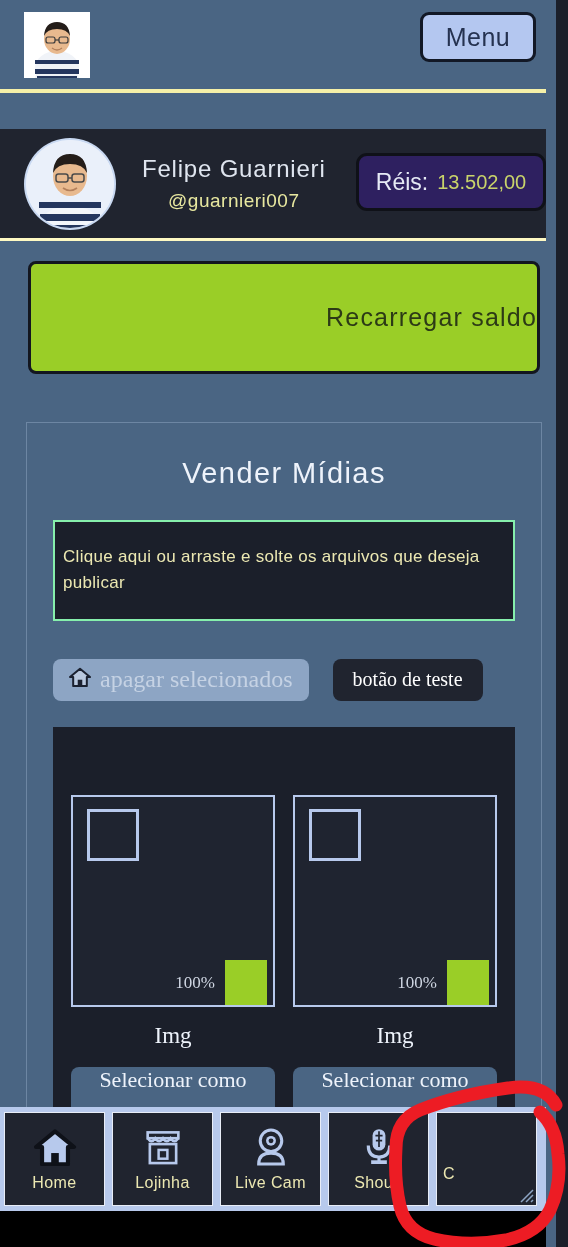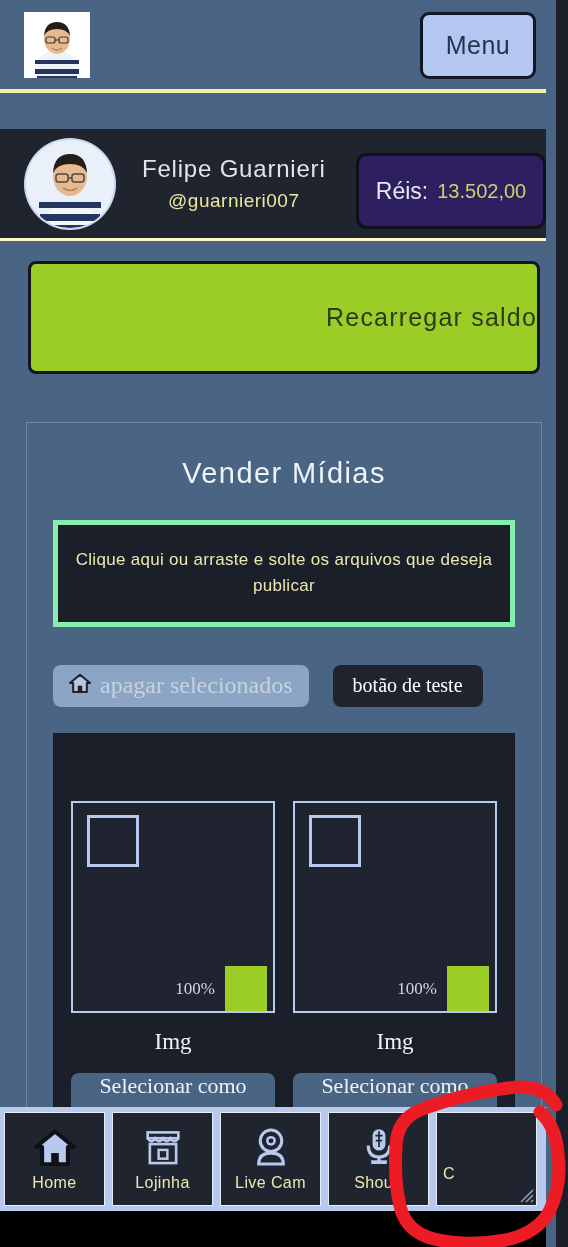--- a/index.html
+++ b/index.html
@@ -42,21 +42,21 @@
   .top-avatar {
     width: 66px; height: 66px;
     background: #ffffff;
     position: relative;
     overflow: hidden;
     flex: 0 0 auto;
   }
   .menu-btn {
     position: absolute;
     right: 32px; top: 12px;
-    width: 116px; height: 67px;
+    width: 116px; height: 50px;
     background: #b4c7f0;
     border: 3px solid #121826;
     border-radius: 9px;
     color: #253250;
     font-size: 25px;
     display: flex; align-items: center; justify-content: center;
     letter-spacing: .5px;
   }
 
   
@@ -82,21 +82,21 @@
   .disp-name {
     color: #dfe5ef; font-size: 24px;
     letter-spacing: .8px; white-space: nowrap;
   }
   .handle {
     color: #e8e8a0; font-size: 19px;
     margin-top: 7px; letter-spacing: .5px;
   }
   .reis-badge {
     position: absolute; right: 22px; top: 24px;
-    min-width: 190px; height: 76px;
+    min-width: 190px; height: 58px;
     background: #2e2060;
     border: 3px solid #0f1118;
     border-radius: 11px;
     display: flex; align-items: center; justify-content: center;
     gap: 9px; padding: 0 16px;
   }
   .reis-label { color: #e6eaf5; font-size: 23px; }
   .reis-value { color: #c9d46a; font-size: 20px; }
 
   
@@ -121,23 +121,22 @@
     padding: 34px 26px 0 26px;
     height: 900px;
   }
   .panel-title {
     text-align: center; color: #eef3fb;
     font-size: 29px; letter-spacing: 1.4px;
   }
   .dropzone {
     margin-top: 30px;
     background: #1b1f2a;
-    border: 5px solid #86efac;
+    border: 2px solid #86efac;
     padding: 22px 8px;
-    text-align: center;
     color: #ece8b2;
     font-size: 17px;
     line-height: 1.55;
     letter-spacing: .3px;
   }
   .btn-row {
     display: flex; align-items: center;
     gap: 24px; margin-top: 38px;
   }
   .btn-del {

